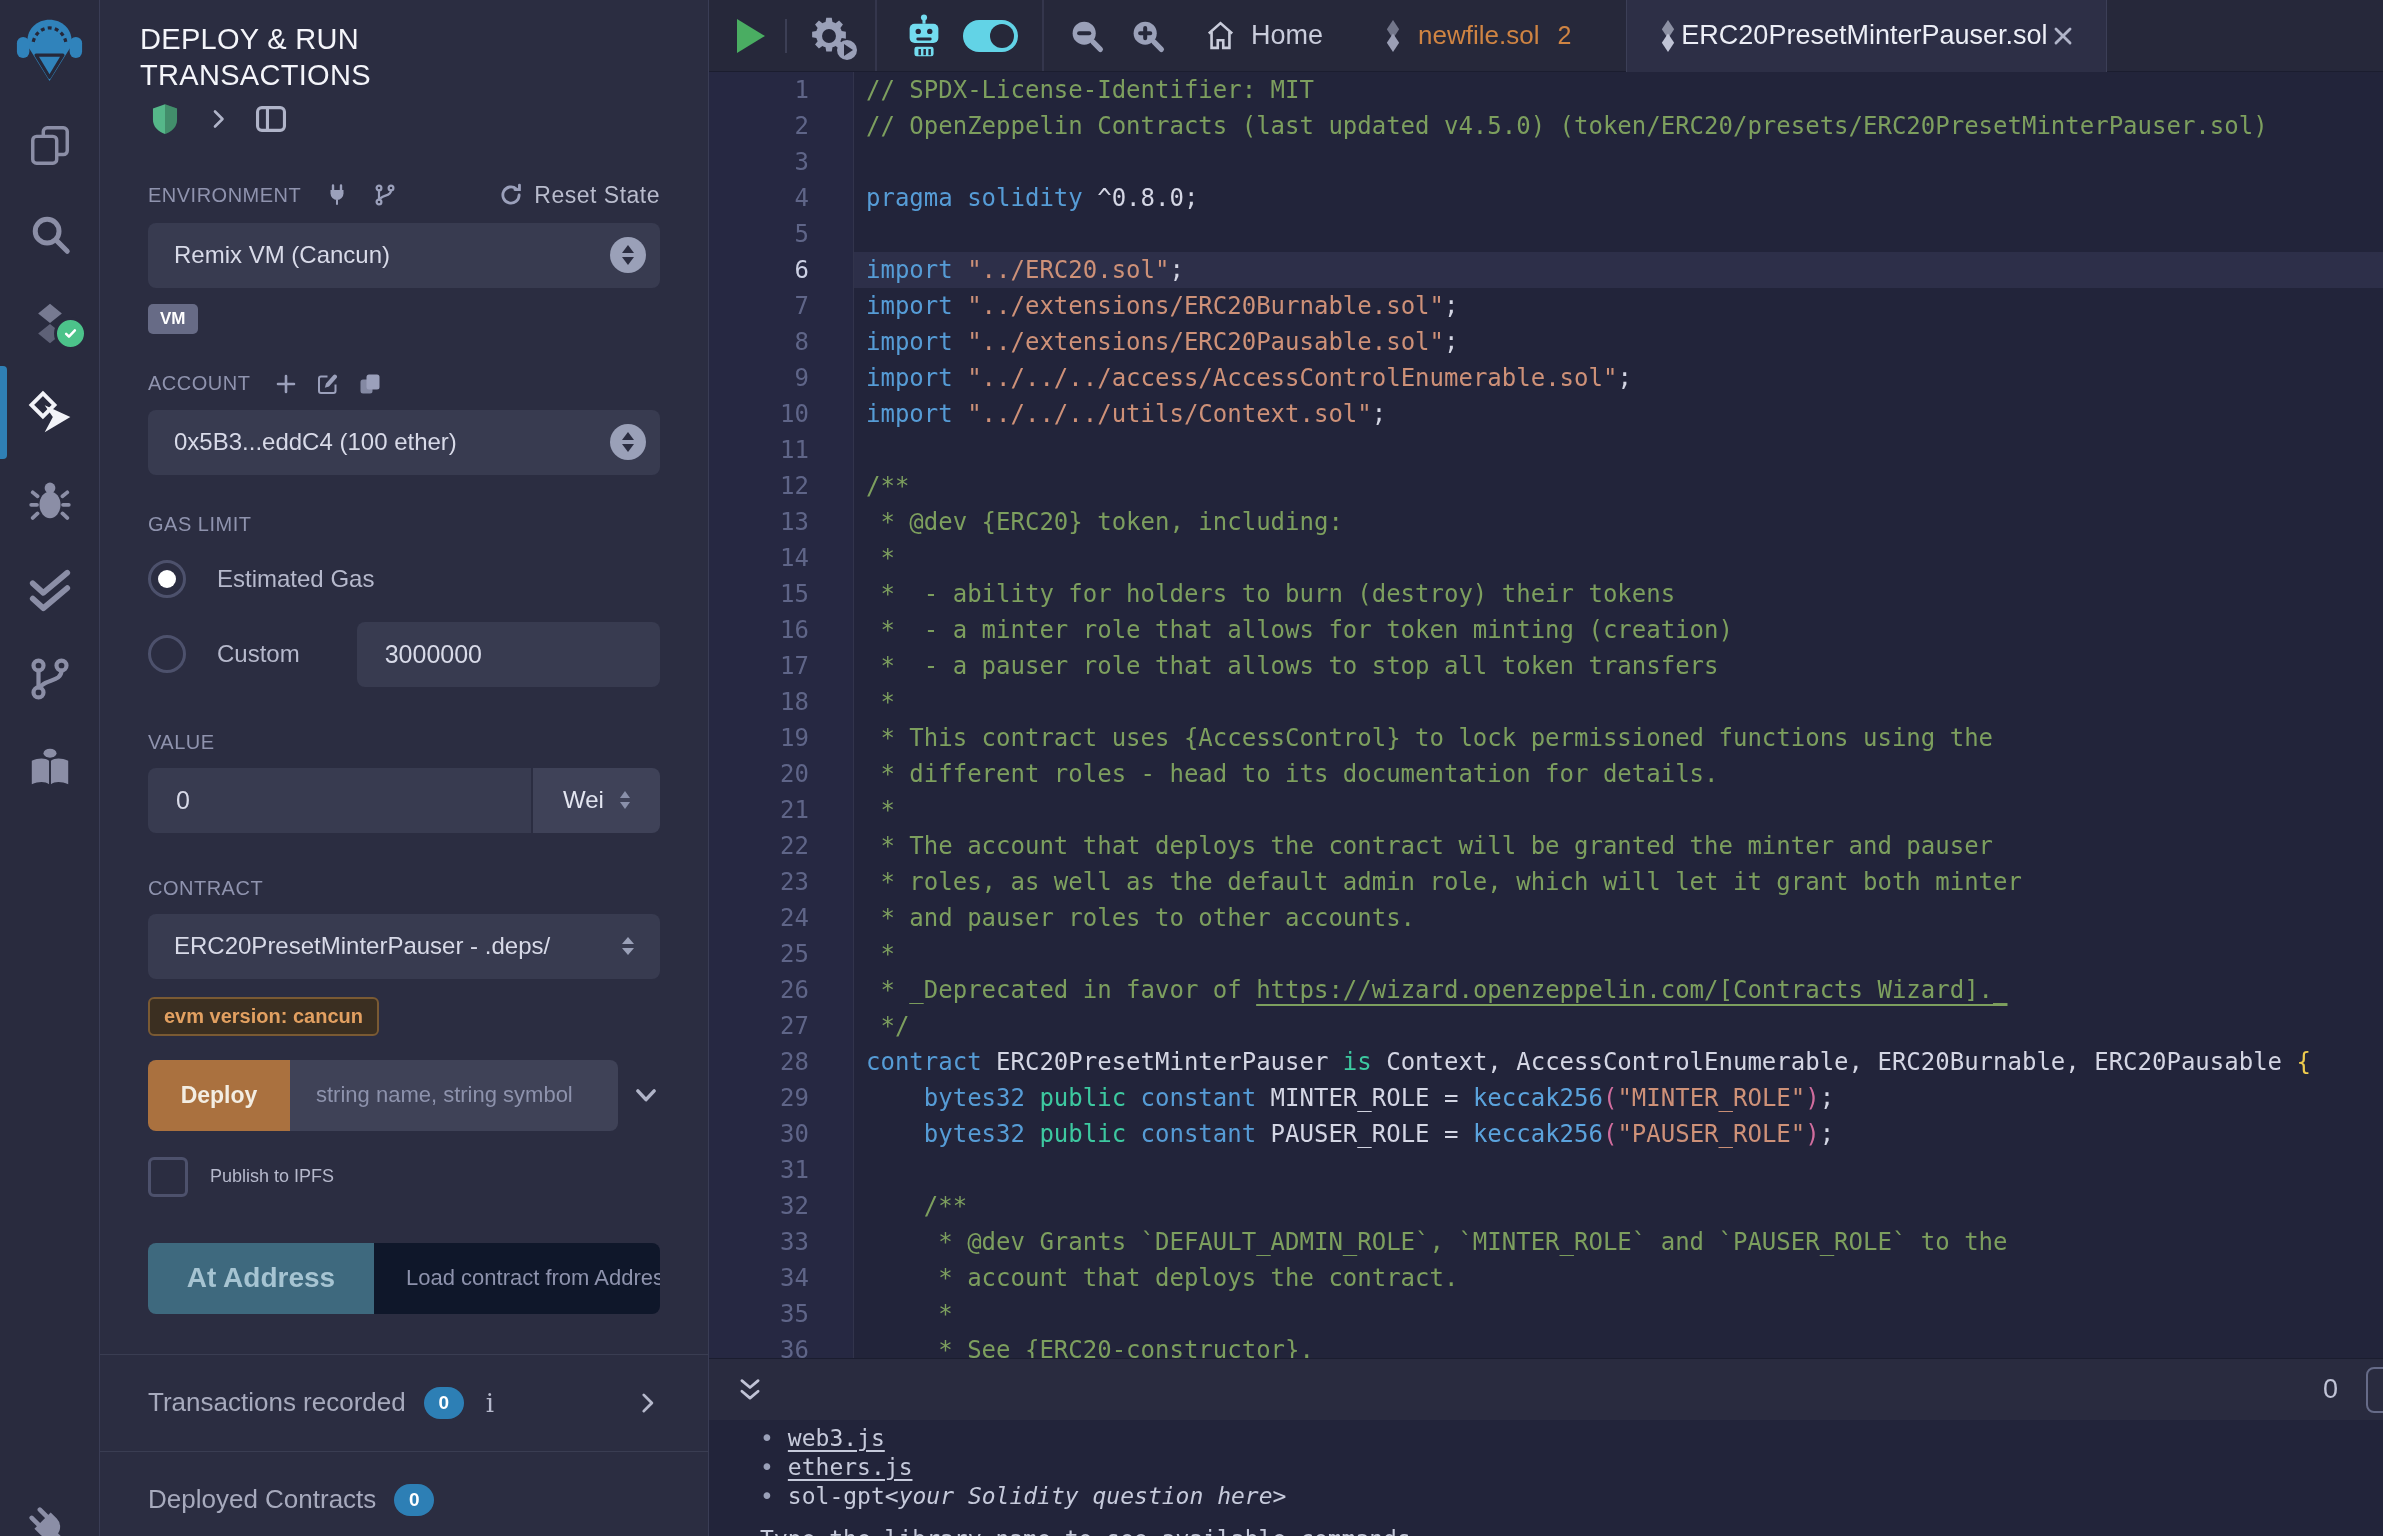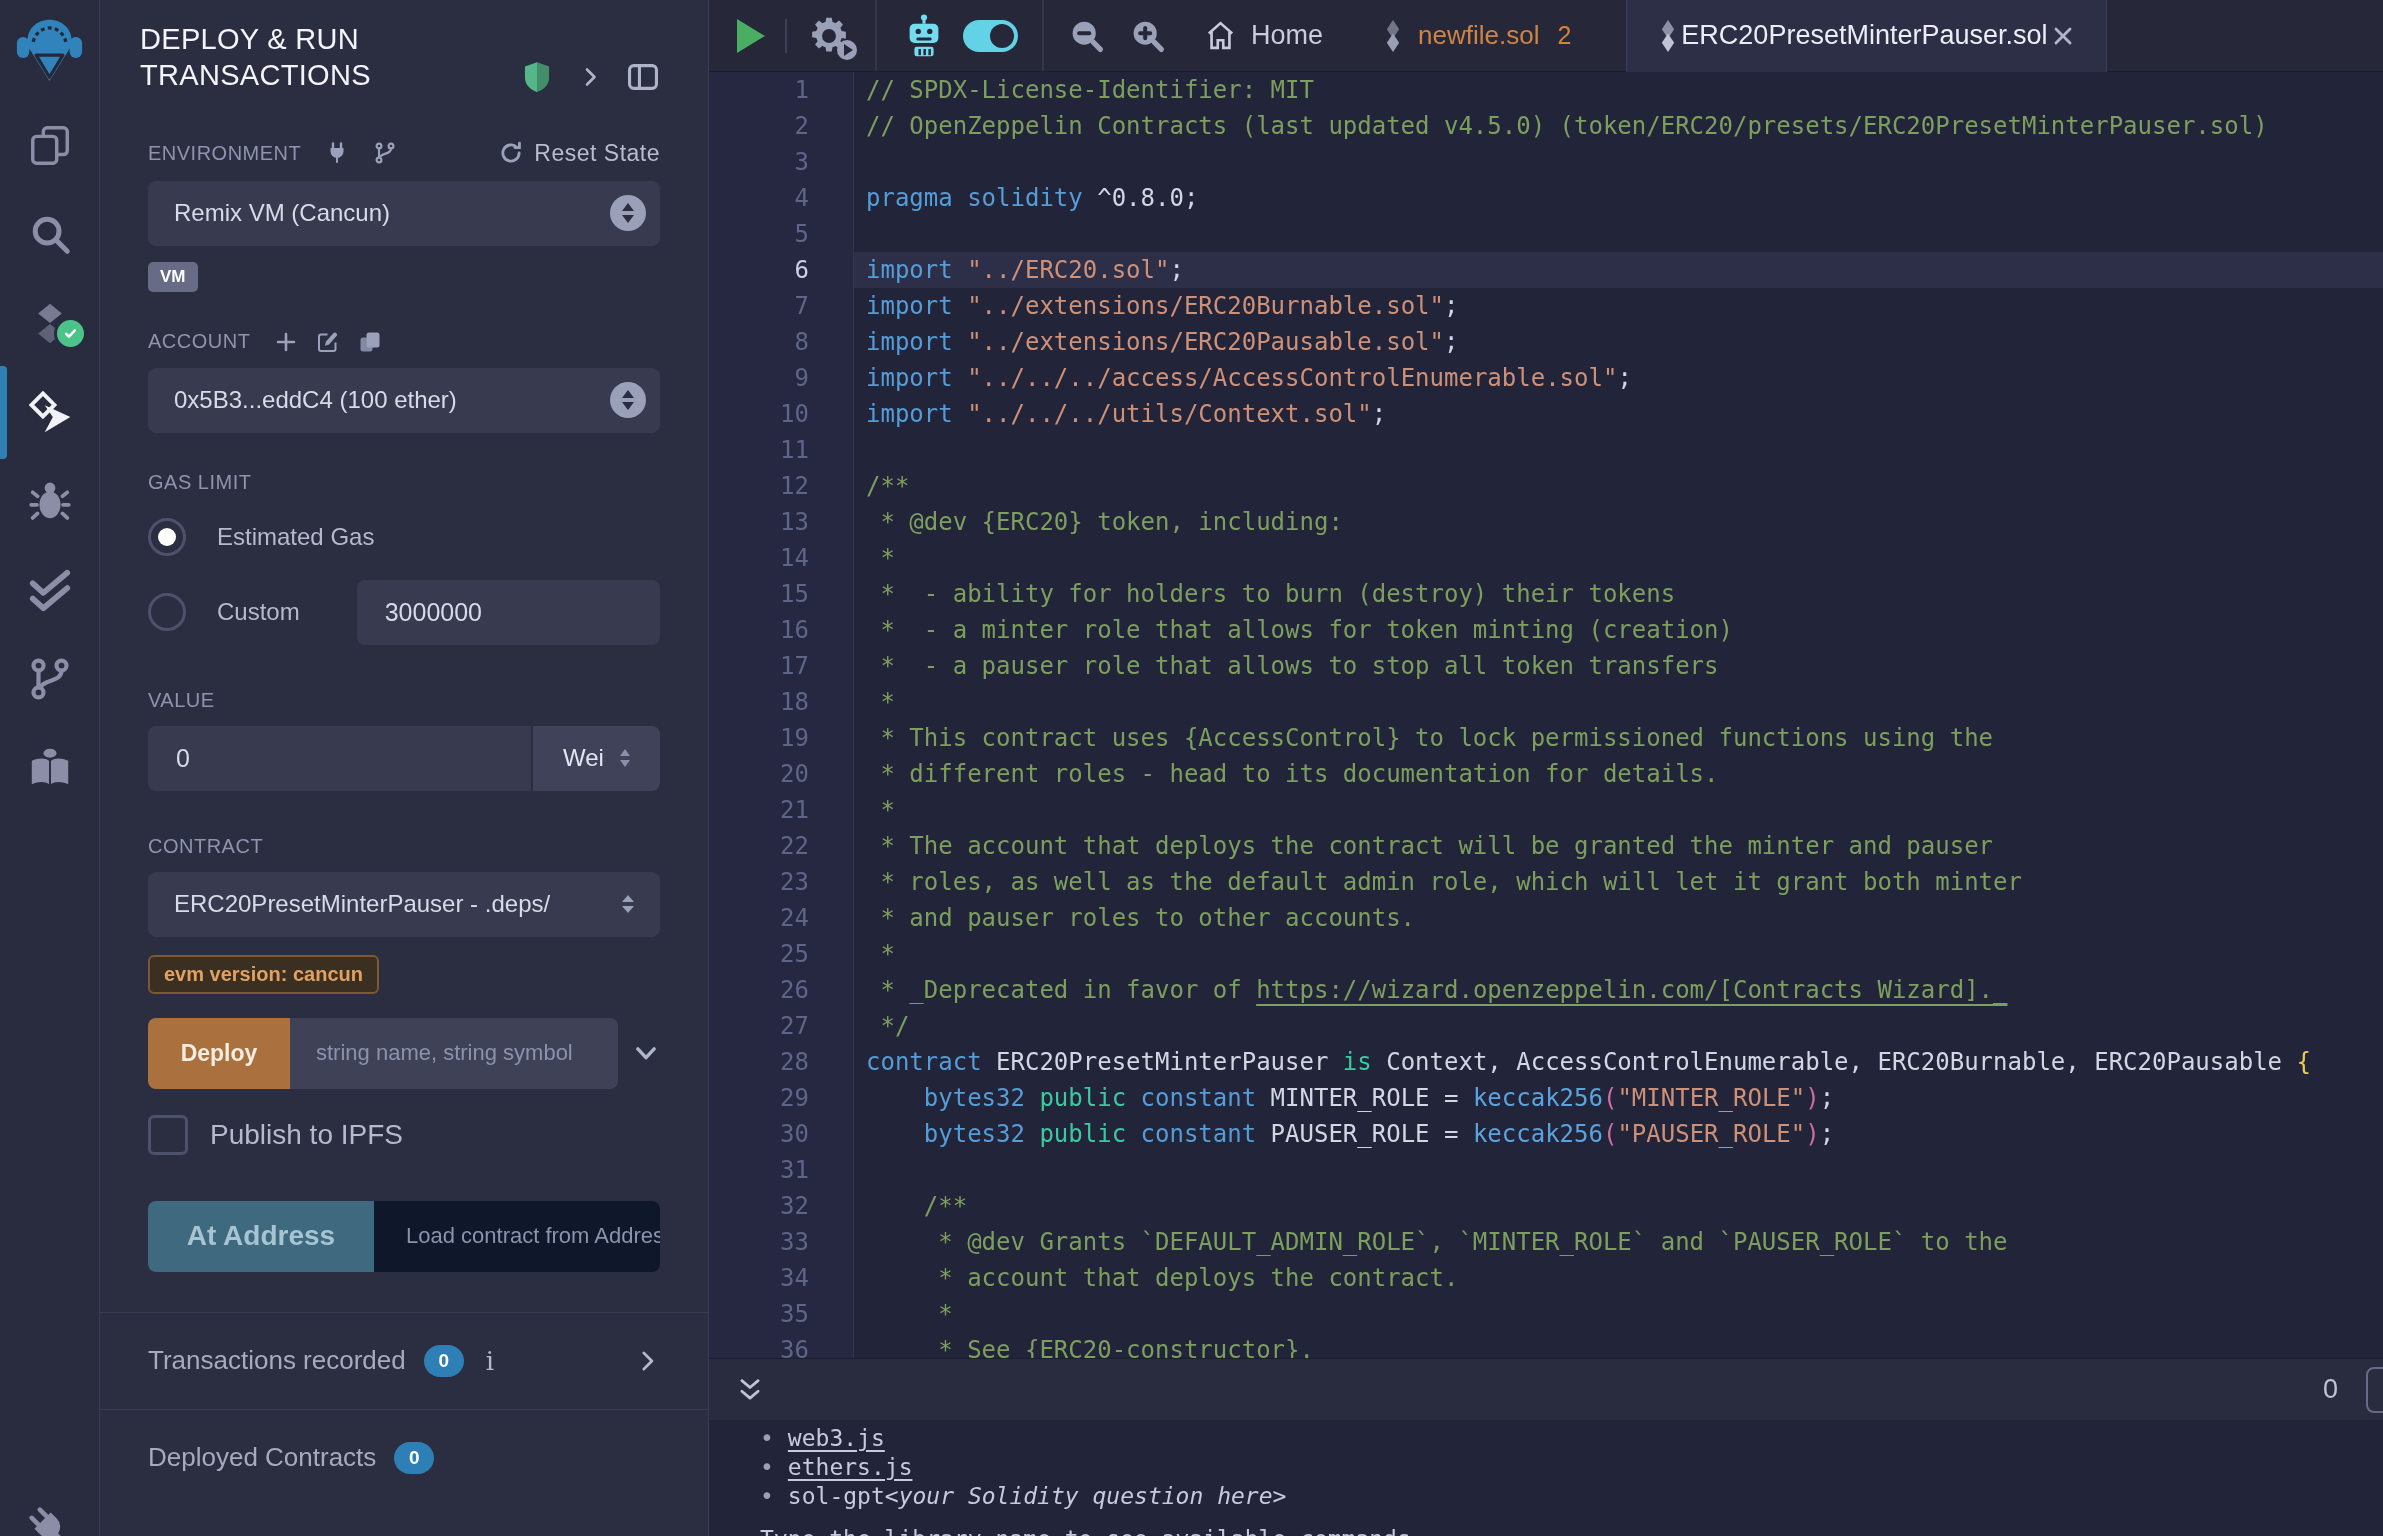--- a/index.html
+++ b/index.html
@@ -17,21 +17,21 @@
   .ab-indicator{position:absolute;left:0;top:-16px;width:7px;height:93px;background:var(--accent-blue,#2f80b5);
     border-radius:0 4px 4px 0;}
   .ab-badge{position:absolute;right:12px;bottom:2px;width:27px;height:27px;border-radius:50%;
     background:#4cc38a;border:3px solid #292b3e;display:flex;align-items:center;justify-content:center;}
   .ab-badge svg{width:15px;height:15px;}
   .ab-bottom{margin-top:auto;margin-bottom:-20px;}
 
   
   #side-panel{width:609px;flex:none;background:#2b2d41;border-right:1px solid #3a3d55;
     padding:22px 48px 0;box-sizing:border-box;color:#b6b9cc;overflow:hidden;}
-  .sp-titlerow{display:flex;justify-content:space-between;align-items:flex-end;}
+  .sp-titlerow{display:flex;justify-content:space-between;align-items:flex-start;flex-direction:column;}
   .sp-title{font-size:29px;font-weight:500;color:#f4f5fa;line-height:1.24;width:327px;margin:0 0 0 -8px;letter-spacing:0.3px;}
   .title-icons{display:flex;align-items:center;gap:24px;margin-top:8px;}
   .icon-shield{width:34px;height:34px;color:var(--shield-green,#55b789);}
   .icon-chev{width:24px;height:24px;color:#b0b4c9;}
   .icon-panel{width:34px;height:34px;color:#b0b4c9;}
 
   .sec-label{font-size:20px;color:#8f93ae;letter-spacing:0.5px;display:flex;align-items:center;gap:24px;}
   .sec-label svg{width:24px;height:24px;color:#9ba0bb;}
   .reset{margin-left:auto;display:flex;align-items:center;gap:10px;color:#b9bccd;font-size:23px;}
   .reset svg{width:26px;height:26px;}
@@ -67,21 +67,21 @@
 
   .evm-badge{display:inline-block;margin-top:18px;border:2px solid var(--evm-border,#7a5a33);
     background:var(--evm-bg,#3b2f21);color:var(--evm-orange,#e2a061);font-weight:bold;font-size:20px;
     padding:6px 14px;border-radius:6px;}
   .deploy-row{margin-top:24px;display:flex;height:71px;align-items:stretch;}
   .btn-deploy{width:142px;flex:none;background:var(--deploy-orange,#aa713f);border-radius:8px 0 0 8px;
     color:#f3ede2;font-size:23px;font-weight:bold;display:flex;align-items:center;justify-content:center;}
   .deploy-input{flex:1;background:#3f4257;border-radius:0 8px 8px 0;display:flex;align-items:center;
     padding-left:26px;color:#8d92ac;font-size:22px;white-space:nowrap;overflow:hidden;}
   .expand-caret{flex:none;align-self:center;margin-left:14px;width:28px;height:28px;color:#b0b4c8;}
-  .ipfs-row{margin-top:26px;display:flex;align-items:center;gap:22px;font-size:28px;color:#b6b9cc;}
+  .ipfs-row{margin-top:26px;display:flex;align-items:center;gap:22px;font-size:18px;color:#b6b9cc;}
   .checkbox{width:34px;height:34px;border-radius:6px;border:3px solid #4d516c;flex:none;}
   .ataddr-row{margin-top:46px;display:flex;height:71px;align-items:stretch;}
   .btn-ataddr{width:226px;flex:none;background:var(--ataddr-teal,#3e697e);border-radius:8px 0 0 8px;
     color:var(--ataddr-text,#a6c4d2);font-size:28px;font-weight:bold;display:flex;align-items:center;justify-content:center;}
   .ataddr-input{flex:1;background:#0f172a;border-radius:0 8px 8px 0;display:flex;align-items:center;
     padding-left:32px;color:#8d92ac;font-size:22px;white-space:nowrap;overflow:hidden;}
   .divider{height:1px;background:#3a3d52;margin:40px -48px 0;}
   .record-row{display:flex;align-items:center;padding:32px 0;font-size:26px;color:#a7aabd;}
   .count-badge{margin-left:18px;min-width:28px;height:32px;padding:0 6px;border-radius:16px;
     background:var(--badge-blue,#2d7fb5);color:#fff;font-size:19px;font-weight:bold;

